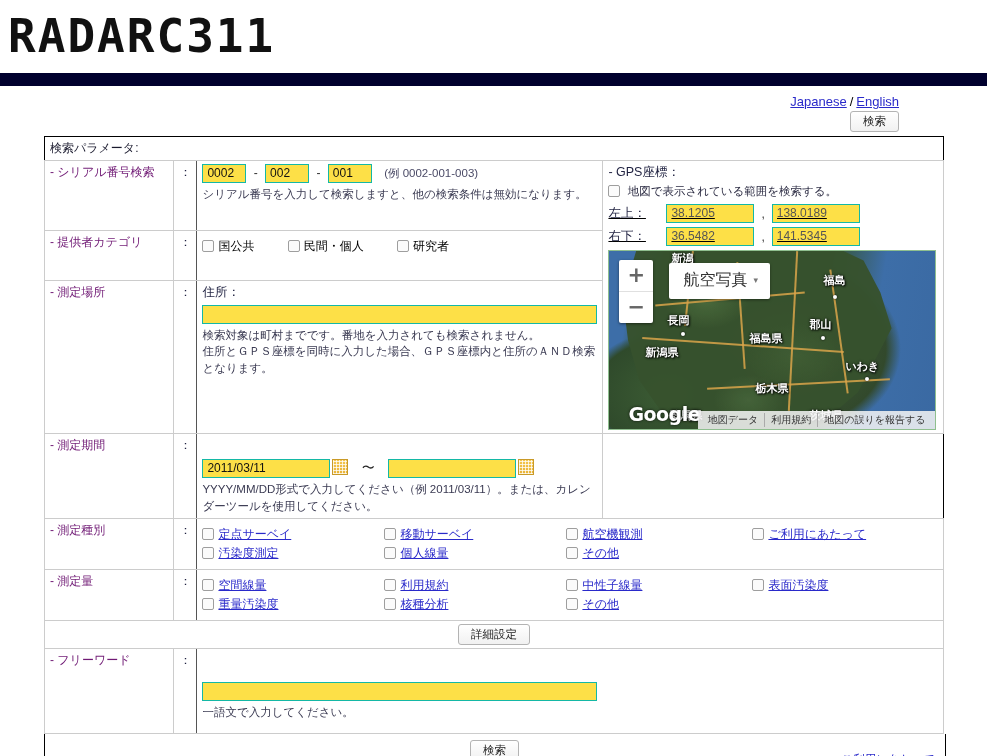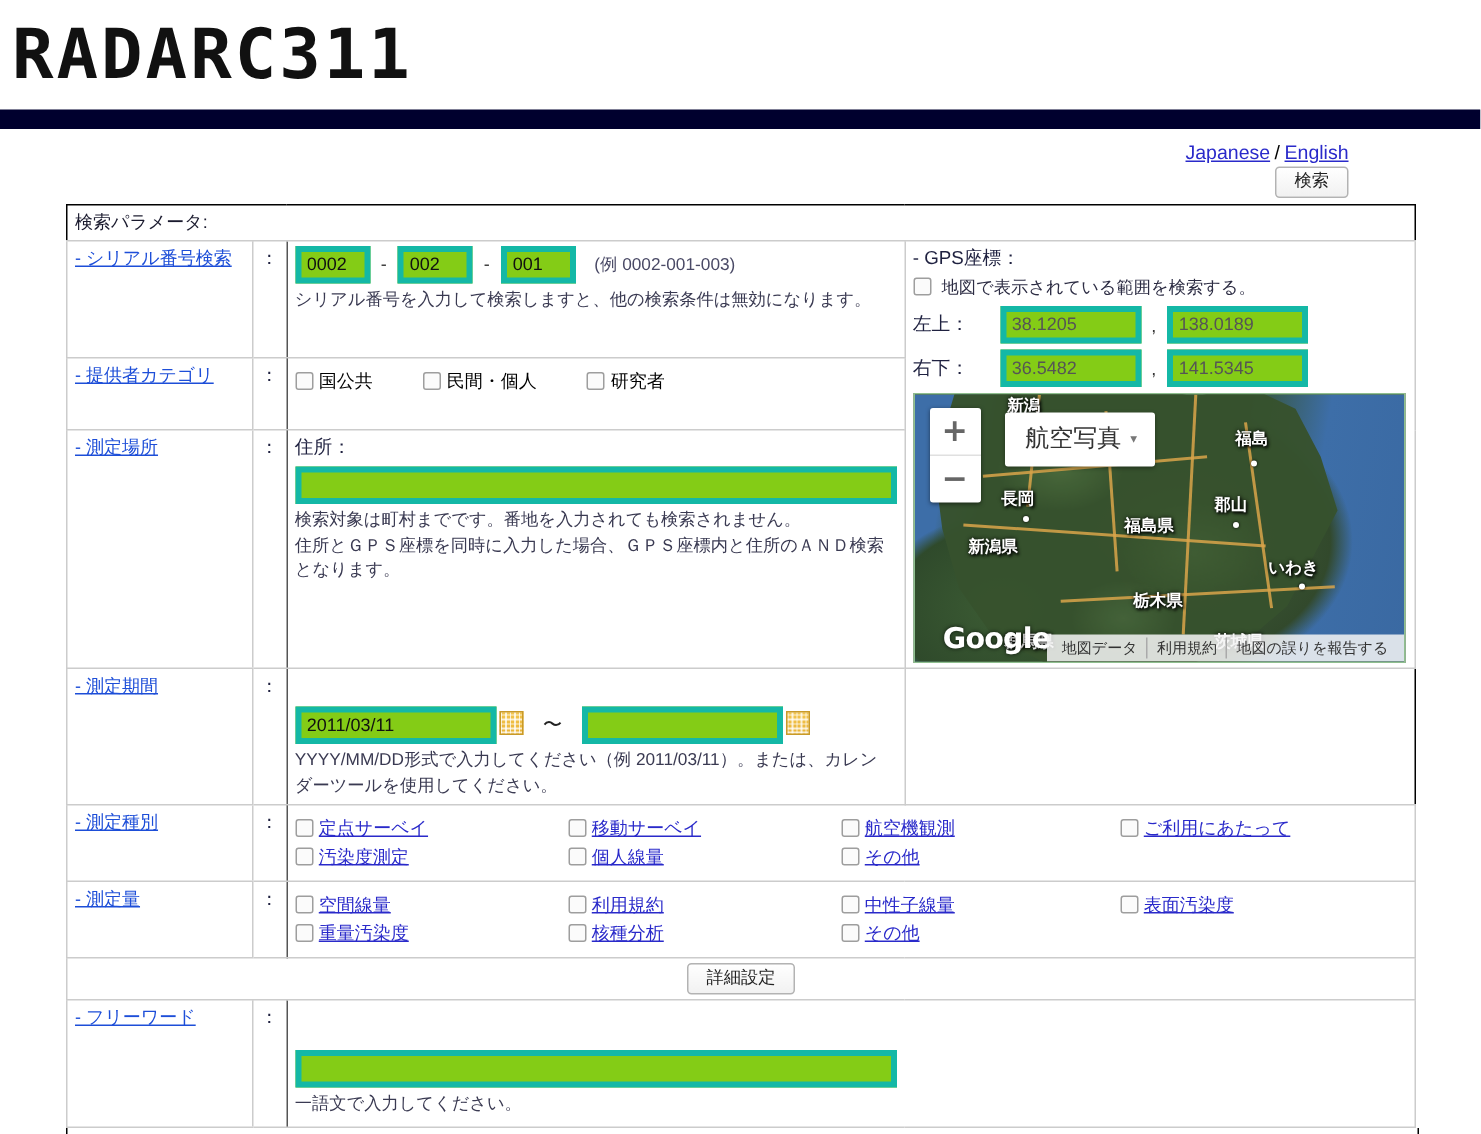--- a/index.html
+++ b/index.html
@@ -45,40 +45,39 @@
     border:1px solid #ccc;
     vertical-align:top;
     padding:3px 5px;
     font-size:12px;
   }
   .title-cell{
     border:none !important;border-bottom:1px solid #ccc !important;
     font-size:13px;padding:4px 6px 5px 6px;color:#1a1a2e;
   }
   .label-cell{
-    width:148px;color:#1d4ed8;font-size:12.5px;
+    width:148px;color:#701a75;font-size:12.5px;
     border-right:none !important;
     padding-top:5px;
-    text-decoration:underline;
   }
   .colon-cell{
     width:10px;text-align:center;color:#1f2140;
     border-left:1px solid #ccc !important;
     border-right:1px solid #555 !important;
     vertical-align:middle;font-size:12px;
   }
   .field-cell{padding:4px 6px 6px 8px;}
 
   .hint{color:#3a3a52;font-size:11.5px;line-height:1.45;margin-top:3px;}
 
   
   input[type=text]{
     font-family:"Liberation Sans","DejaVu Sans",sans-serif;
     font-size:12px;color:#111;
-    border:4px solid #14b8a6;background:#84cc16;
+    border:1px solid #14b8a6;background:#fde047;
     padding:1px 4px;line-height:15px;
   }
   input.serial{width:34px;text-align:left;}
   input.addr{width:385px;}
   input.date{width:118px;}
   input.free{width:385px;}
   input.coord{width:78px;color:#555;}
   .dash{padding:0 4px;color:#333;}
   .example{color:#4a4a66;font-size:11.5px;margin-left:9px;}
 
@@ -91,21 +90,21 @@
   
   .cbgrid{width:100%;border-collapse:collapse;}
   .cbgrid td{border:none !important;padding:1px 4px 1px 0;white-space:nowrap;}
   .cbgrid a{color:#2a2aca;text-decoration:underline;font-size:12px;}
   .cb-c1{width:178px;} .cb-c2{width:178px;} .cb-c3{width:182px;}
 
   
   .gps-cell{width:330px;padding:5px 8px 6px 8px;}
   .gps-title{color:#1f2140;font-size:12.5px;margin-bottom:3px;}
   .gps-check{font-size:11.5px;color:#2d2d44;margin-bottom:5px;}
-  .gps-row{margin-bottom:4px;display:flex;align-items:center;}
+  .gps-row{margin-bottom:4px;display:flex;align-items:center;text-decoration:underline;}
   .gps-lab{width:58px;color:#1f2140;font-size:12.5px;}
   .gps-comma{margin:0 7px;color:#333;}
 
   
   .map-wrap{
     position:relative;width:326px;height:178px;
     border:1px solid #8fbf8f;overflow:hidden;
     background:#2d4a2a;
   }
   .map-sea{

